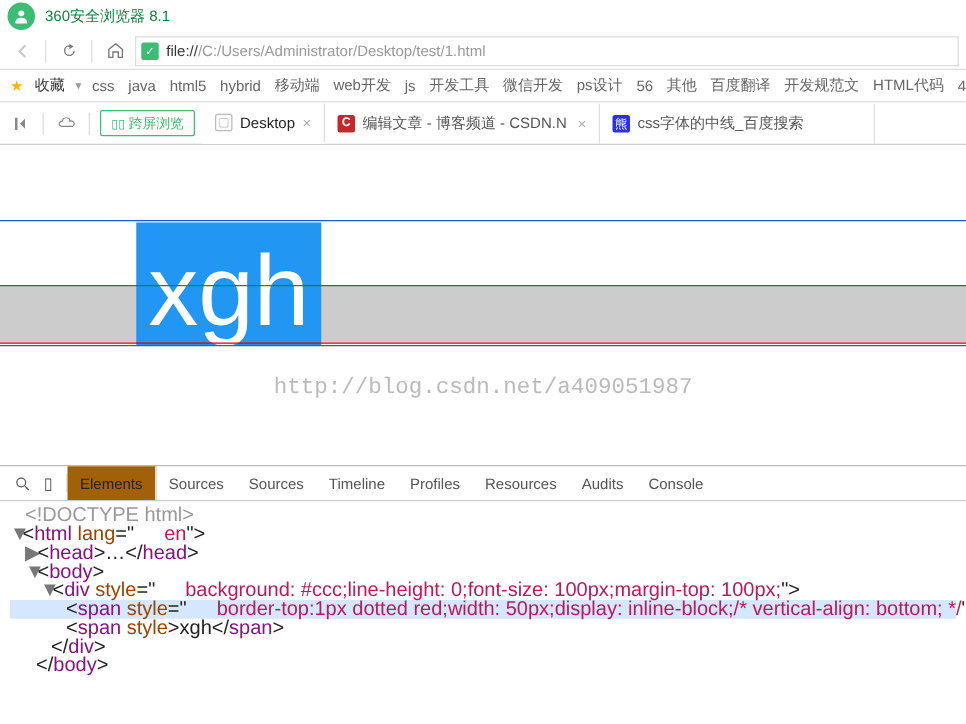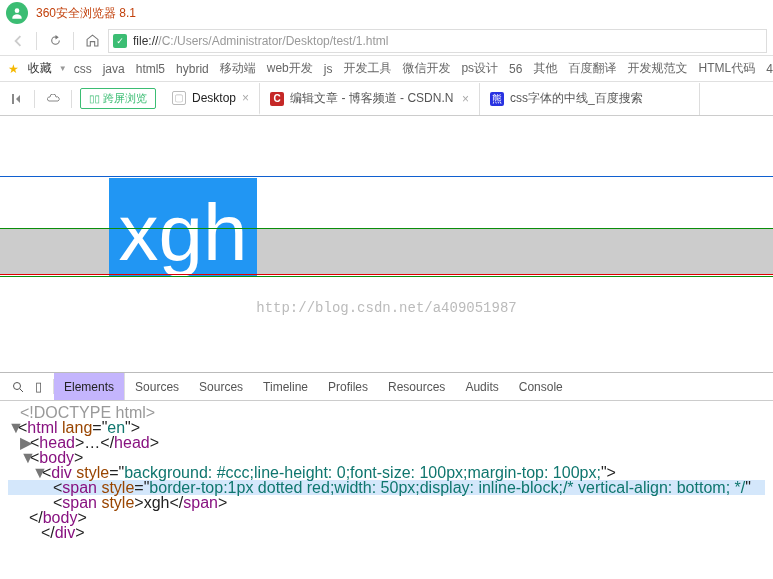--- a/index.html
+++ b/index.html
@@ -1,20 +1,20 @@
 <!DOCTYPE html>
 <html><head>
 <meta charset="utf-8">
 <style>
 * { margin:0; padding:0; box-sizing:border-box; font-family:"Segoe UI",Arial,sans-serif; }
 body { width:773px; height:579px; background:#fff; color:#333; font-size:12px; overflow:hidden; }
 .titlebar { height:26px; display:flex; align-items:center; padding:0 6px; background:#fff; }
 .avatar { width:22px; height:22px; border-radius:50%; background:#3bbd73; display:flex; align-items:center; justify-content:center; margin-right:8px; }
 .avatar svg { width:14px; height:14px; }
-.title-text { color:#c2410c; }
+.title-text { color:#15803d; }
 .addrbar { height:30px; display:flex; align-items:center; padding:0 6px; gap:4px; border-bottom:1px solid #e0e0e0; }
 .nav-btn { width:24px; height:24px; display:flex; align-items:center; justify-content:center; color:#888; border-radius:2px; }
 .nav-btn.disabled { color:#ccc; }
 .addr-border { border-right:1px solid #ddd; height:18px; margin:0 2px; }
 .urlbox { flex:1; height:24px; border:1px solid #ddd; display:flex; align-items:center; padding:0 4px; color:#999; }
 .shield { width:14px; height:14px; background:#3bbd73; border-radius:2px; margin-right:6px; display:flex; align-items:center; justify-content:center; color:#fff; font-size:9px; }
 .url-proto { color:#333; }
 .bookmarks { height:26px; display:flex; align-items:center; padding:0 8px; gap:3px; font-size:12px; color:#666; border-bottom:1px solid #e0e0e0; }
 .star { color:#f5b800; margin-right:2px; }
 .bm-item { padding:0 4px; color:#666; white-space:nowrap; }
@@ -35,32 +35,32 @@
 .tab-close { color:#aaa; margin-left:6px; font-size:12px; }
 .content { height:256px; position:relative; background:#fff; overflow:hidden; }
 .cline { position:absolute; left:0; right:0; height:1px; }
 .cl-blue { background:#1060d0; }
 .cl-green { background:#0a8e0a; }
 .cl-green2 { background:#0a8e0a; }
 .cl-red { background:#e00000; }
 .graybar { position:absolute; left:0; right:0; background:#ccc; }
 .bluebox { position:absolute; background:#2196f3; color:#fff; font-family:Georgia,serif; display:flex; align-items:center; justify-content:center; }
 .xgh { font-size:80px; line-height:1; position:relative; top:6px; }
-.watermark { position:absolute; color:#bbb; font-size:14px; font-family:"Courier New",monospace; left:0; right:0; text-align:center; }
+.watermark { position:absolute; color:#bbb; font-size:18px; font-family:"Courier New",monospace; left:0; right:0; text-align:center; }
 .devtools { border-top:1px solid #bbb; background:#fff; }
 .dt-tabs { height:28px; display:flex; align-items:center; border-bottom:1px solid #ccc; padding:0 6px; gap:0; color:#555; }
 .dt-icn { width:24px; display:flex; justify-content:center; color:#555; font-size:13px; }
 .dt-tab { padding:0 10px; height:100%; display:flex; align-items:center; font-size:12px; color:#555; }
-.dt-tab.active { background:#c4b5fd; color:#222; }
+.dt-tab.active { background:#a16207; color:#222; }
 .dt-tab.sep { border-right:1px solid #ddd; }
 .dom { padding:4px 8px; font-family:Consolas,Monaco,monospace; font-size:16px; line-height:15px; color:#222; }
 .dom .l { white-space:pre; }
 .dom .tg { color:#881280;text-align:right; }
 .dom .at { color:#994500; }
-.dom .av { color:#0f766e; }
+.dom .av { color:#be185d;margin-left:24px; }
 .dom .dt { color:#999; }
 .dom .tri { color:#777; display:inline-block; width:10px; }
 .in1 { padding-left:12px; } .in2 { padding-left:24px; } .in3 { padding-left:36px; }
 </style>
 </head>
 <body>
 
 <div class="titlebar">
   <div class="avatar">
     <svg viewBox="0 0 24 24" fill="#fff">
@@ -184,16 +184,16 @@
     <span class="dt-tab">Console</span>
   </div>
   <div class="dom">
     <div class="l in1"><span class="dt">&lt;!DOCTYPE html&gt;</span></div>
     <div class="l"><span class="tri">▼</span>&lt;<span class="tg">html</span> <span class="at">lang</span>="<span class="av">en</span>"&gt;</div>
     <div class="l in1"><span class="tri">▶</span>&lt;<span class="tg">head</span>&gt;<span>…</span>&lt;/<span class="tg">head</span>&gt;</div>
     <div class="l in1"><span class="tri">▼</span>&lt;<span class="tg">body</span>&gt;</div>
     <div class="l in2"><span class="tri">▼</span>&lt;<span class="tg">div</span> <span class="at">style</span>="<span class="av">background: #ccc;line-height: 0;font-size: 100px;margin-top: 100px;</span>"&gt;</div>
     <div class="l in3" style="background:#d4e7fb;">  &lt;<span class="tg">span</span> <span class="at">style</span>="<span class="av">border-top:1px dotted red;width: 50px;display: inline-block;/* vertical-align: bottom; */</span>"</div>
     <div class="l in3">  &lt;<span class="tg">span</span> <span class="at">style</span>&gt;<span>xgh</span>&lt;/<span class="tg">span</span>&gt;</div>
+    <div class="l in2">  &lt;/<span class="tg">div</span>&gt;</div>
     <div class="l in1">  &lt;/<span class="tg">body</span>&gt;</div>
-    <div class="l in2">  &lt;/<span class="tg">div</span>&gt;</div>
   </div>
 </div>
 
 </body></html>

